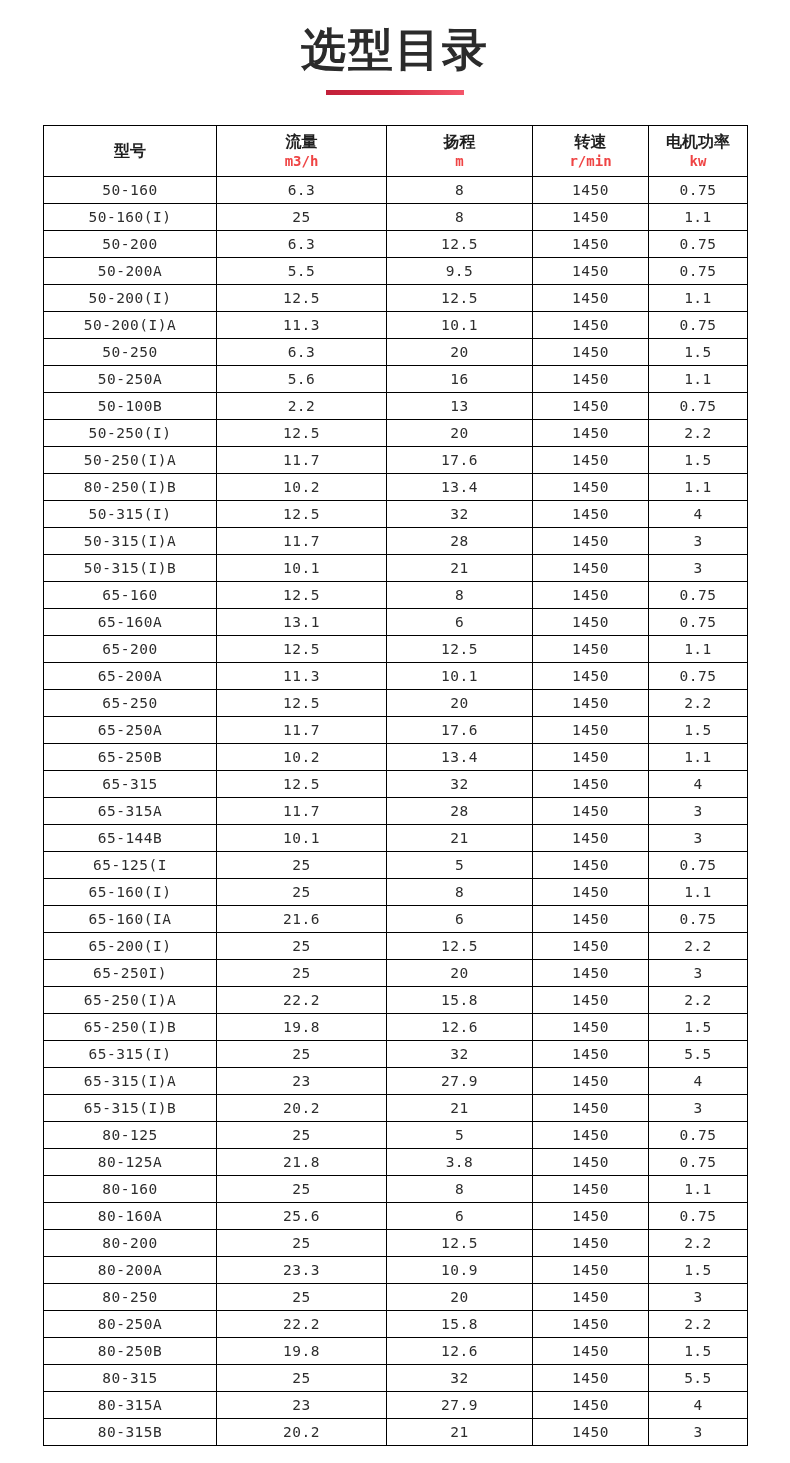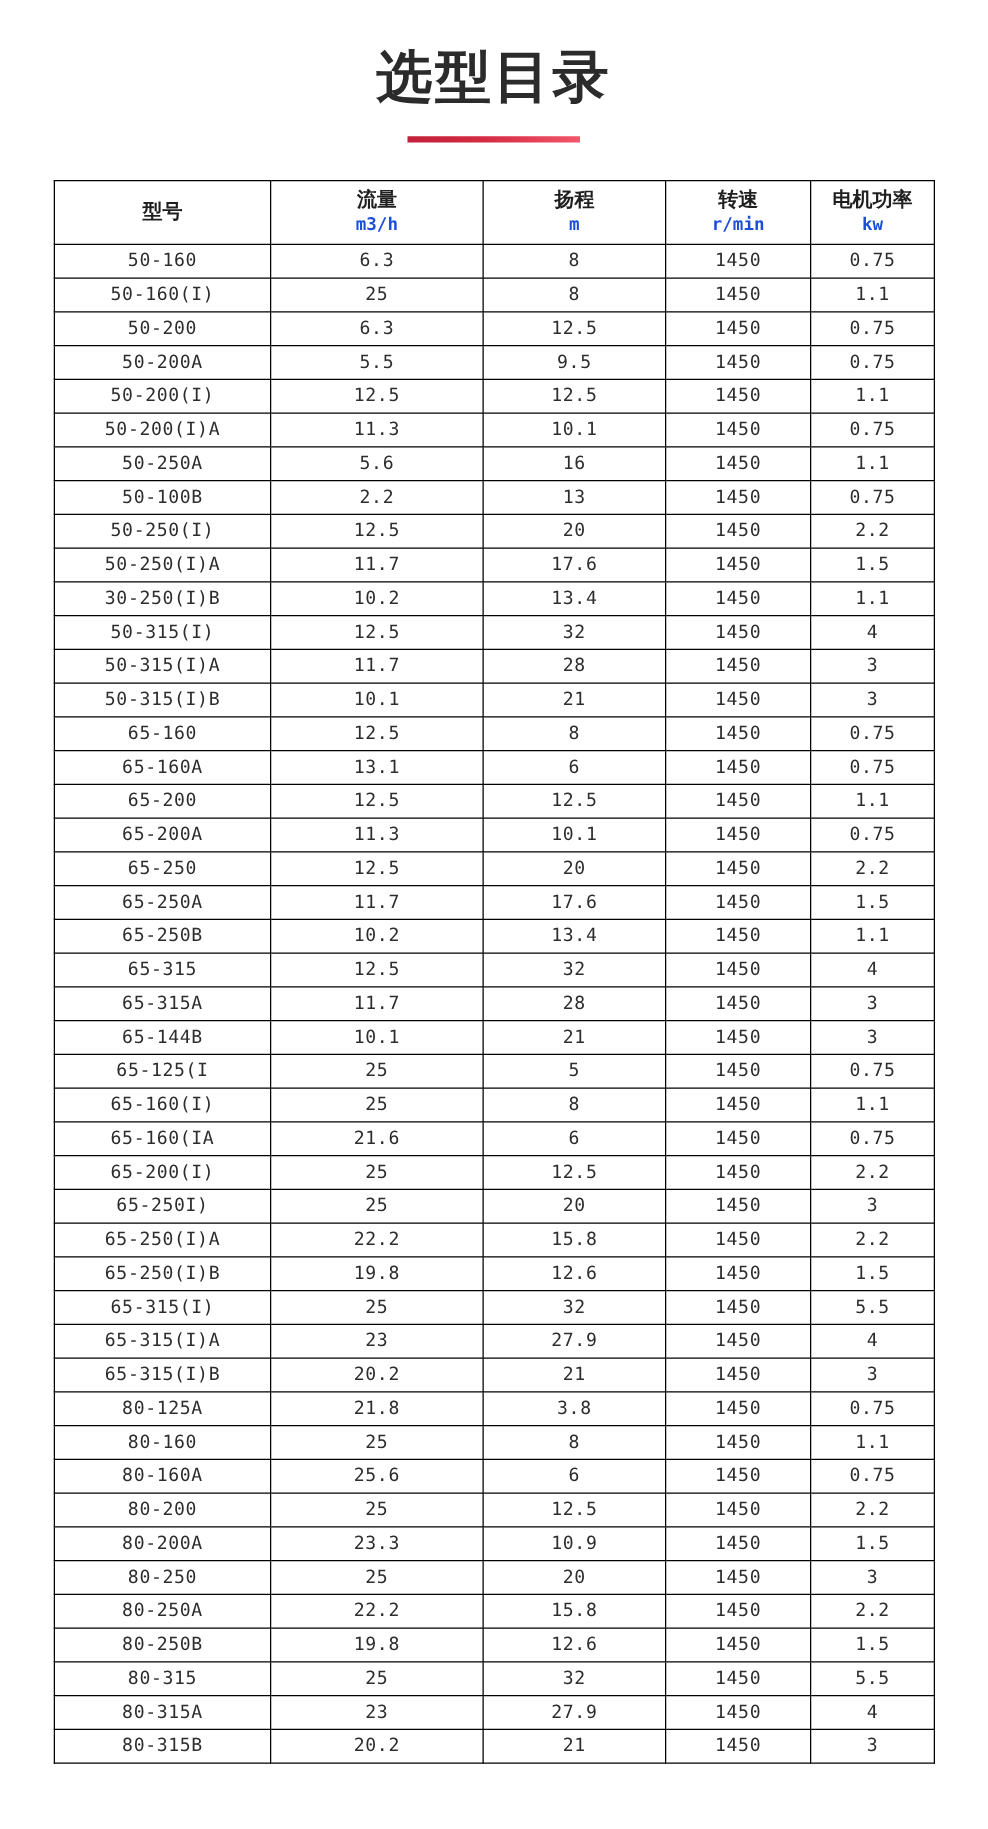--- a/index.html
+++ b/index.html
@@ -7,21 +7,21 @@
     padding: 0;
     background: #ffffff;
   }
   body {
     width: 790px;
     height: 1463px;
     overflow: hidden;
     font-family: "Liberation Sans", "DejaVu Sans", sans-serif;
   }
   .page-title {
-    margin: 16px;
+    margin: 4px;
     padding-top: 14px;
     height: 63px;
     line-height: 63px;
     text-align: center;
     font-size: 45px;
     font-weight: 800;
     letter-spacing: 2px;
     color: #2b2b2b;
     font-family: "Liberation Sans", "DejaVu Sans", sans-serif;
   }
@@ -53,21 +53,21 @@
   .col-label {
     font-size: 16px;
     font-weight: bold;
     color: #1f1f1f;
     line-height: 20px;
     font-family: "Liberation Sans", "DejaVu Sans", sans-serif;
   }
   .col-unit {
     font-size: 14px;
     font-weight: bold;
-    color: #1d4ed8;
+    color: #ef4444;
     line-height: 18px;
     font-family: "DejaVu Sans Mono", "Liberation Mono", monospace;
   }
   .col-unit:empty { display: none; }
   table.catalog td {
     height: 26px;
     font-size: 14.5px;
     font-family: "DejaVu Sans Mono", "Liberation Mono", monospace;
     letter-spacing: 0.5px;
   }
@@ -147,20 +147,27 @@
           <td>1.1</td>
         </tr>
         <tr>
           <td>50-200(I)A</td>
           <td>11.3</td>
           <td>10.1</td>
           <td>1450</td>
           <td>0.75</td>
         </tr>
         <tr>
+          <td>50-250</td>
+          <td>6.3</td>
+          <td>20</td>
+          <td>1450</td>
+          <td>1.5</td>
+        </tr>
+        <tr>
           <td>50-250A</td>
           <td>5.6</td>
           <td>16</td>
           <td>1450</td>
           <td>1.1</td>
         </tr>
         <tr>
           <td>50-100B</td>
           <td>2.2</td>
           <td>13</td>
@@ -175,21 +182,21 @@
           <td>2.2</td>
         </tr>
         <tr>
           <td>50-250(I)A</td>
           <td>11.7</td>
           <td>17.6</td>
           <td>1450</td>
           <td>1.5</td>
         </tr>
         <tr>
-          <td>30-250(I)B</td>
+          <td>80-250(I)B</td>
           <td>10.2</td>
           <td>13.4</td>
           <td>1450</td>
           <td>1.1</td>
         </tr>
         <tr>
           <td>50-315(I)</td>
           <td>12.5</td>
           <td>32</td>
           <td>1450</td>
@@ -341,20 +348,27 @@
           <td>27.9</td>
           <td>1450</td>
           <td>4</td>
         </tr>
         <tr>
           <td>65-315(I)B</td>
           <td>20.2</td>
           <td>21</td>
           <td>1450</td>
           <td>3</td>
+        </tr>
+        <tr>
+          <td>80-125</td>
+          <td>25</td>
+          <td>5</td>
+          <td>1450</td>
+          <td>0.75</td>
         </tr>
         <tr>
           <td>80-125A</td>
           <td>21.8</td>
           <td>3.8</td>
           <td>1450</td>
           <td>0.75</td>
         </tr>
         <tr>
           <td>80-160</td>

